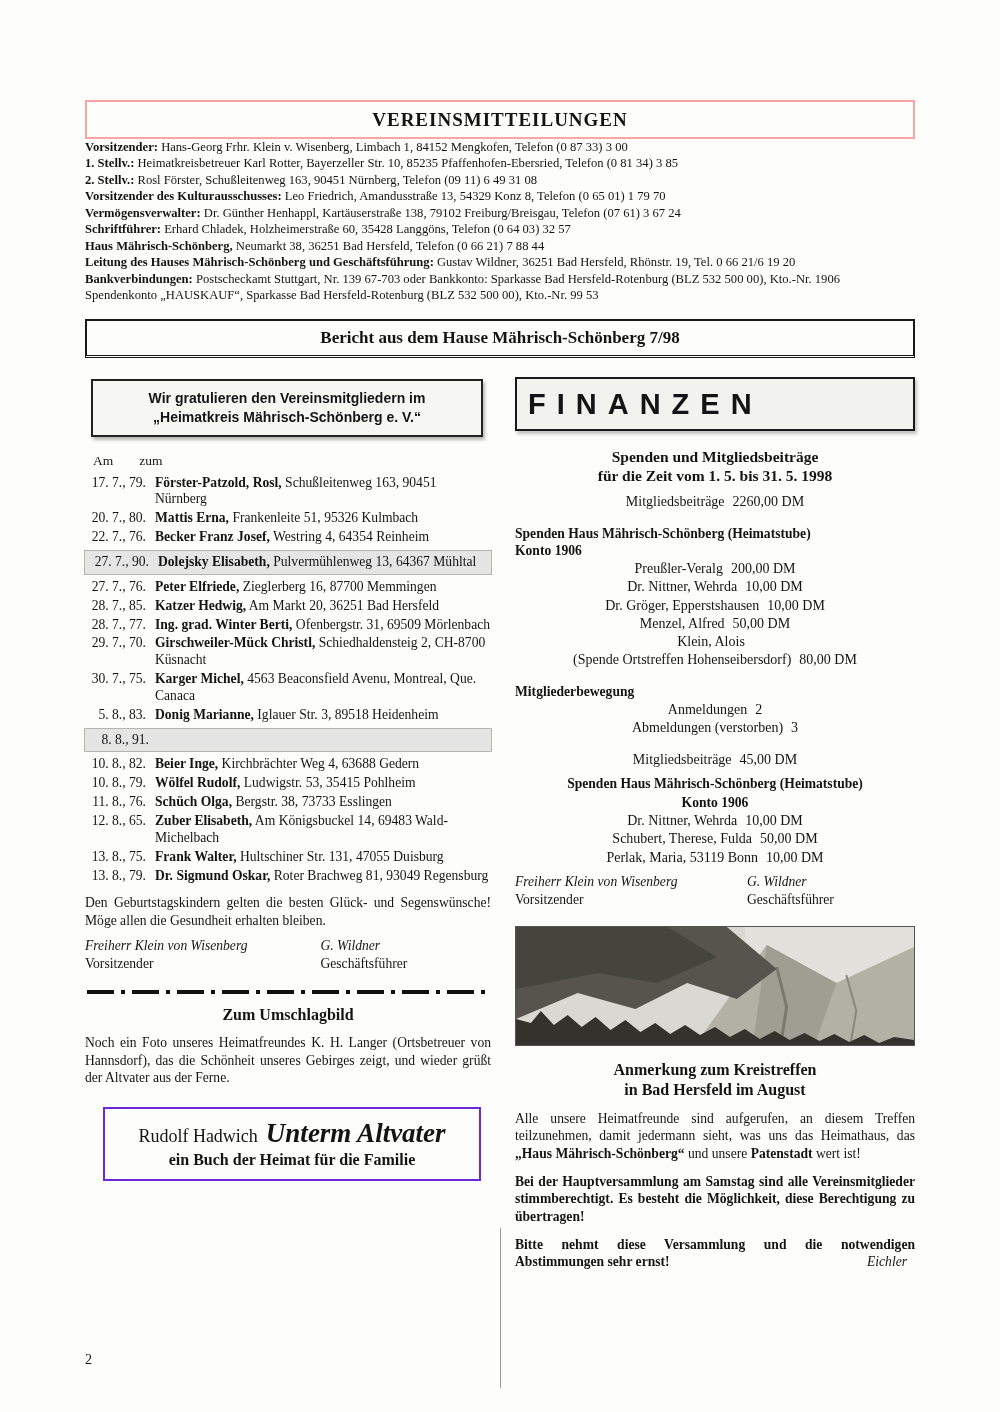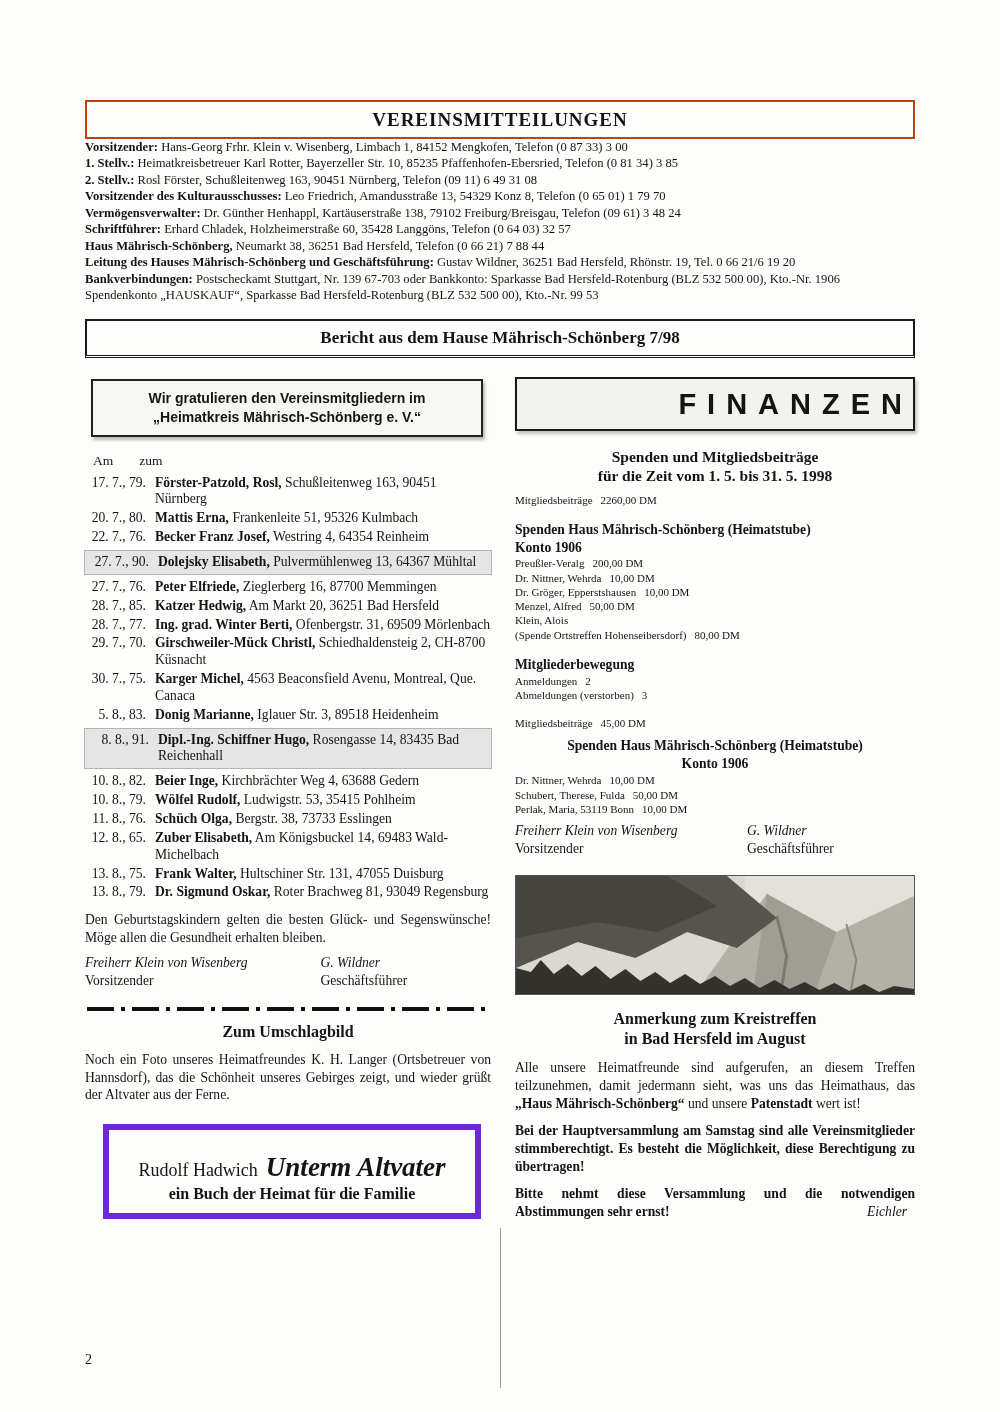--- a/index.html
+++ b/index.html
@@ -9,21 +9,21 @@
     width: 1000px;
     min-height: 1412px;
     margin: 0 auto;
     background: #fdfdfb;
     color: #141414;
     font-family: "Liberation Serif", "DejaVu Serif", serif;
     padding: 100px 85px 40px 85px;
   }
   
   .masthead-box {
-    border: 2px solid #c2410c;
+    border: 2px solid #fca5a5;
     text-align: center;
     padding: 7px 0 6px;
     font-weight: bold;
     font-size: 19px;
     letter-spacing: 1px;
   }
   
   .officers { margin-top: 0; font-size: 12.6px; line-height: 1.31; }
   .officer-line b { font-weight: bold; }
   
@@ -72,51 +72,51 @@
   .dashdot {
     height: 4px;
     margin: 18px 2px 12px;
     background: repeating-linear-gradient(90deg,
       #111 0 27px, transparent 27px 34px,
       #111 34px 38px, transparent 38px 45px);
   }
   .umschlag-title { text-align: center; font-weight: bold; font-size: 16px; margin: 4px 0 10px; }
   .umschlag-text { font-size: 13.6px; line-height: 1.3; text-align: justify; }
   .book-ad {
-    border: 6px solid #6d28d9;
+    border: 2px solid #6d28d9;
     margin: 20px 10px 0 18px;
-    padding: 22px 8px 10px;
+    padding: 9px 8px 10px;
     text-align: center;
   }
   .book-ad .author { font-size: 18px; }
   .book-ad .title  { font-size: 27px; font-weight: bold; font-style: italic; margin-left: 8px; }
   .book-ad .subtitle { font-size: 16px; font-weight: bold; margin-top: 2px; }
   .page-number { position: absolute; left: 85px; bottom: 44px; font-size: 14px; }
   .bottom-divider {
     position: absolute;
     left: 500px;
     bottom: 24px;
     width: 1px;
     height: 160px;
     background: #9a9992;
   }
   
   .finanzen-box {
     border: 2px solid #1a1a1a;
     box-shadow: 2px 3px 3px rgba(60,60,55,.3);
     background: #f2f2ef;
-    text-align: right;
+    text-align: left;
     font-family: "Liberation Sans", "DejaVu Sans", sans-serif;
     font-weight: bold;
     font-size: 29px;
     letter-spacing: 11px;
     padding: 9px 0 8px 11px;
   }
   .fin-heading { text-align: center; font-weight: bold; font-size: 15.5px; line-height: 1.25; margin-top: 16px; }
-  .frow { display: flex; justify-content: flex-start; font-size: 11px; line-height: 1.3; }
+  .frow { display: flex; justify-content: center; font-size: 14px; line-height: 1.3; }
   .frow-label { padding-right: 8px; }
   .frow-value { white-space: nowrap; }
   .fsubhead { font-weight: bold; font-size: 13.6px; line-height: 1.3; margin-top: 14px; }
   .fsubhead-center { font-weight: bold; font-size: 13.6px; text-align: center; line-height: 1.35; margin-top: 6px; }
   .gap-sm { margin-top: 7px; }
   .gap-md { margin-top: 14px; }
   .photo-frame { margin-top: 18px; border: 1px solid #555; line-height: 0; }
   .photo-frame svg { width: 100%; height: 118px; }
   .note-title { text-align: center; font-weight: bold; font-size: 16px; line-height: 1.25; margin-top: 14px; }
   .note-p { font-size: 13.6px; line-height: 1.3; text-align: justify; margin-top: 10px; }
@@ -136,21 +136,21 @@
 
   <div class="officers">
   <p class="officer-line"><b>Vorsitzender:</b><span> Hans-Georg Frhr. Klein v. Wisenberg, Limbach 1, 84152 Mengkofen, Telefon (0 87 33) 3 00</span></p>
 
   <p class="officer-line"><b>1. Stellv.:</b><span> Heimatkreisbetreuer Karl Rotter, Bayerzeller Str. 10, 85235 Pfaffenhofen-Ebersried, Telefon (0 81 34) 3 85</span></p>
 
   <p class="officer-line"><b>2. Stellv.:</b><span> Rosl Förster, Schußleitenweg 163, 90451 Nürnberg, Telefon (09 11) 6 49 31 08</span></p>
 
   <p class="officer-line"><b>Vorsitzender des Kulturausschusses:</b><span> Leo Friedrich, Amandusstraße 13, 54329 Konz 8, Telefon (0 65 01) 1 79 70</span></p>
 
-  <p class="officer-line"><b>Vermögensverwalter:</b><span> Dr. Günther Henhappl, Kartäuserstraße 138, 79102 Freiburg/Breisgau, Telefon (09 61) 3 48 24</span></p>
+  <p class="officer-line"><b>Vermögensverwalter:</b><span> Dr. Günther Henhappl, Kartäuserstraße 138, 79102 Freiburg/Breisgau, Telefon (07 61) 3 67 24</span></p>
 
   <p class="officer-line"><b>Schriftführer:</b><span> Erhard Chladek, Holzheimerstraße 60, 35428 Langgöns, Telefon (0 64 03) 32 57</span></p>
 
   <p class="officer-line"><b>Haus Mährisch-Schönberg,</b><span> Neumarkt 38, 36251 Bad Hersfeld, Telefon (0 66 21) 7 88 44</span></p>
 
   <p class="officer-line"><b>Leitung des Hauses Mährisch-Schönberg und Geschäftsführung:</b><span> Gustav Wildner, 36251 Bad Hersfeld, Rhönstr. 19, Tel. 0 66 21/6 19 20</span></p>
 
   <p class="officer-line"><b>Bankverbindungen:</b><span> Postscheckamt Stuttgart, Nr. 139 67-703 oder Bankkonto: Sparkasse Bad Hersfeld-Rotenburg (BLZ 532 500 00), Kto.-Nr. 1906</span></p>
 
   <p class="officer-line"><b></b><span>Spendenkonto „HAUSKAUF“, Sparkasse Bad Hersfeld-Rotenburg (BLZ 532 500 00), Kto.-Nr. 99 53</span></p>
@@ -219,21 +219,20 @@
     <span class="bday-text"><b>Karger Michel,</b><span> 4563 Beaconsfield Avenu, Montreal, Que. Canaca</span></span>
   </div>
 
   <div class="bday-row">
     <span class="bday-date">5. 8., 83.</span>
     <span class="bday-text"><b>Donig Marianne,</b><span> Iglauer Str. 3, 89518 Heidenheim</span></span>
   </div>
 
   <div class="bday-row boxed">
     <span class="bday-date">8. 8., 91.</span>
-    <span class="bday-text"><b>Dipl.-Ing. Schiffner Hugo,</b><span> Rosengasse 14, 83435 Bad Reichenhall</span></span>
   </div>
 
   <div class="bday-row">
     <span class="bday-date">10. 8., 82.</span>
     <span class="bday-text"><b>Beier Inge,</b><span> Kirchbrächter Weg 4, 63688 Gedern</span></span>
   </div>
 
   <div class="bday-row">
     <span class="bday-date">10. 8., 79.</span>
     <span class="bday-text"><b>Wölfel Rudolf,</b><span> Ludwigstr. 53, 35415 Pohlheim</span></span>

